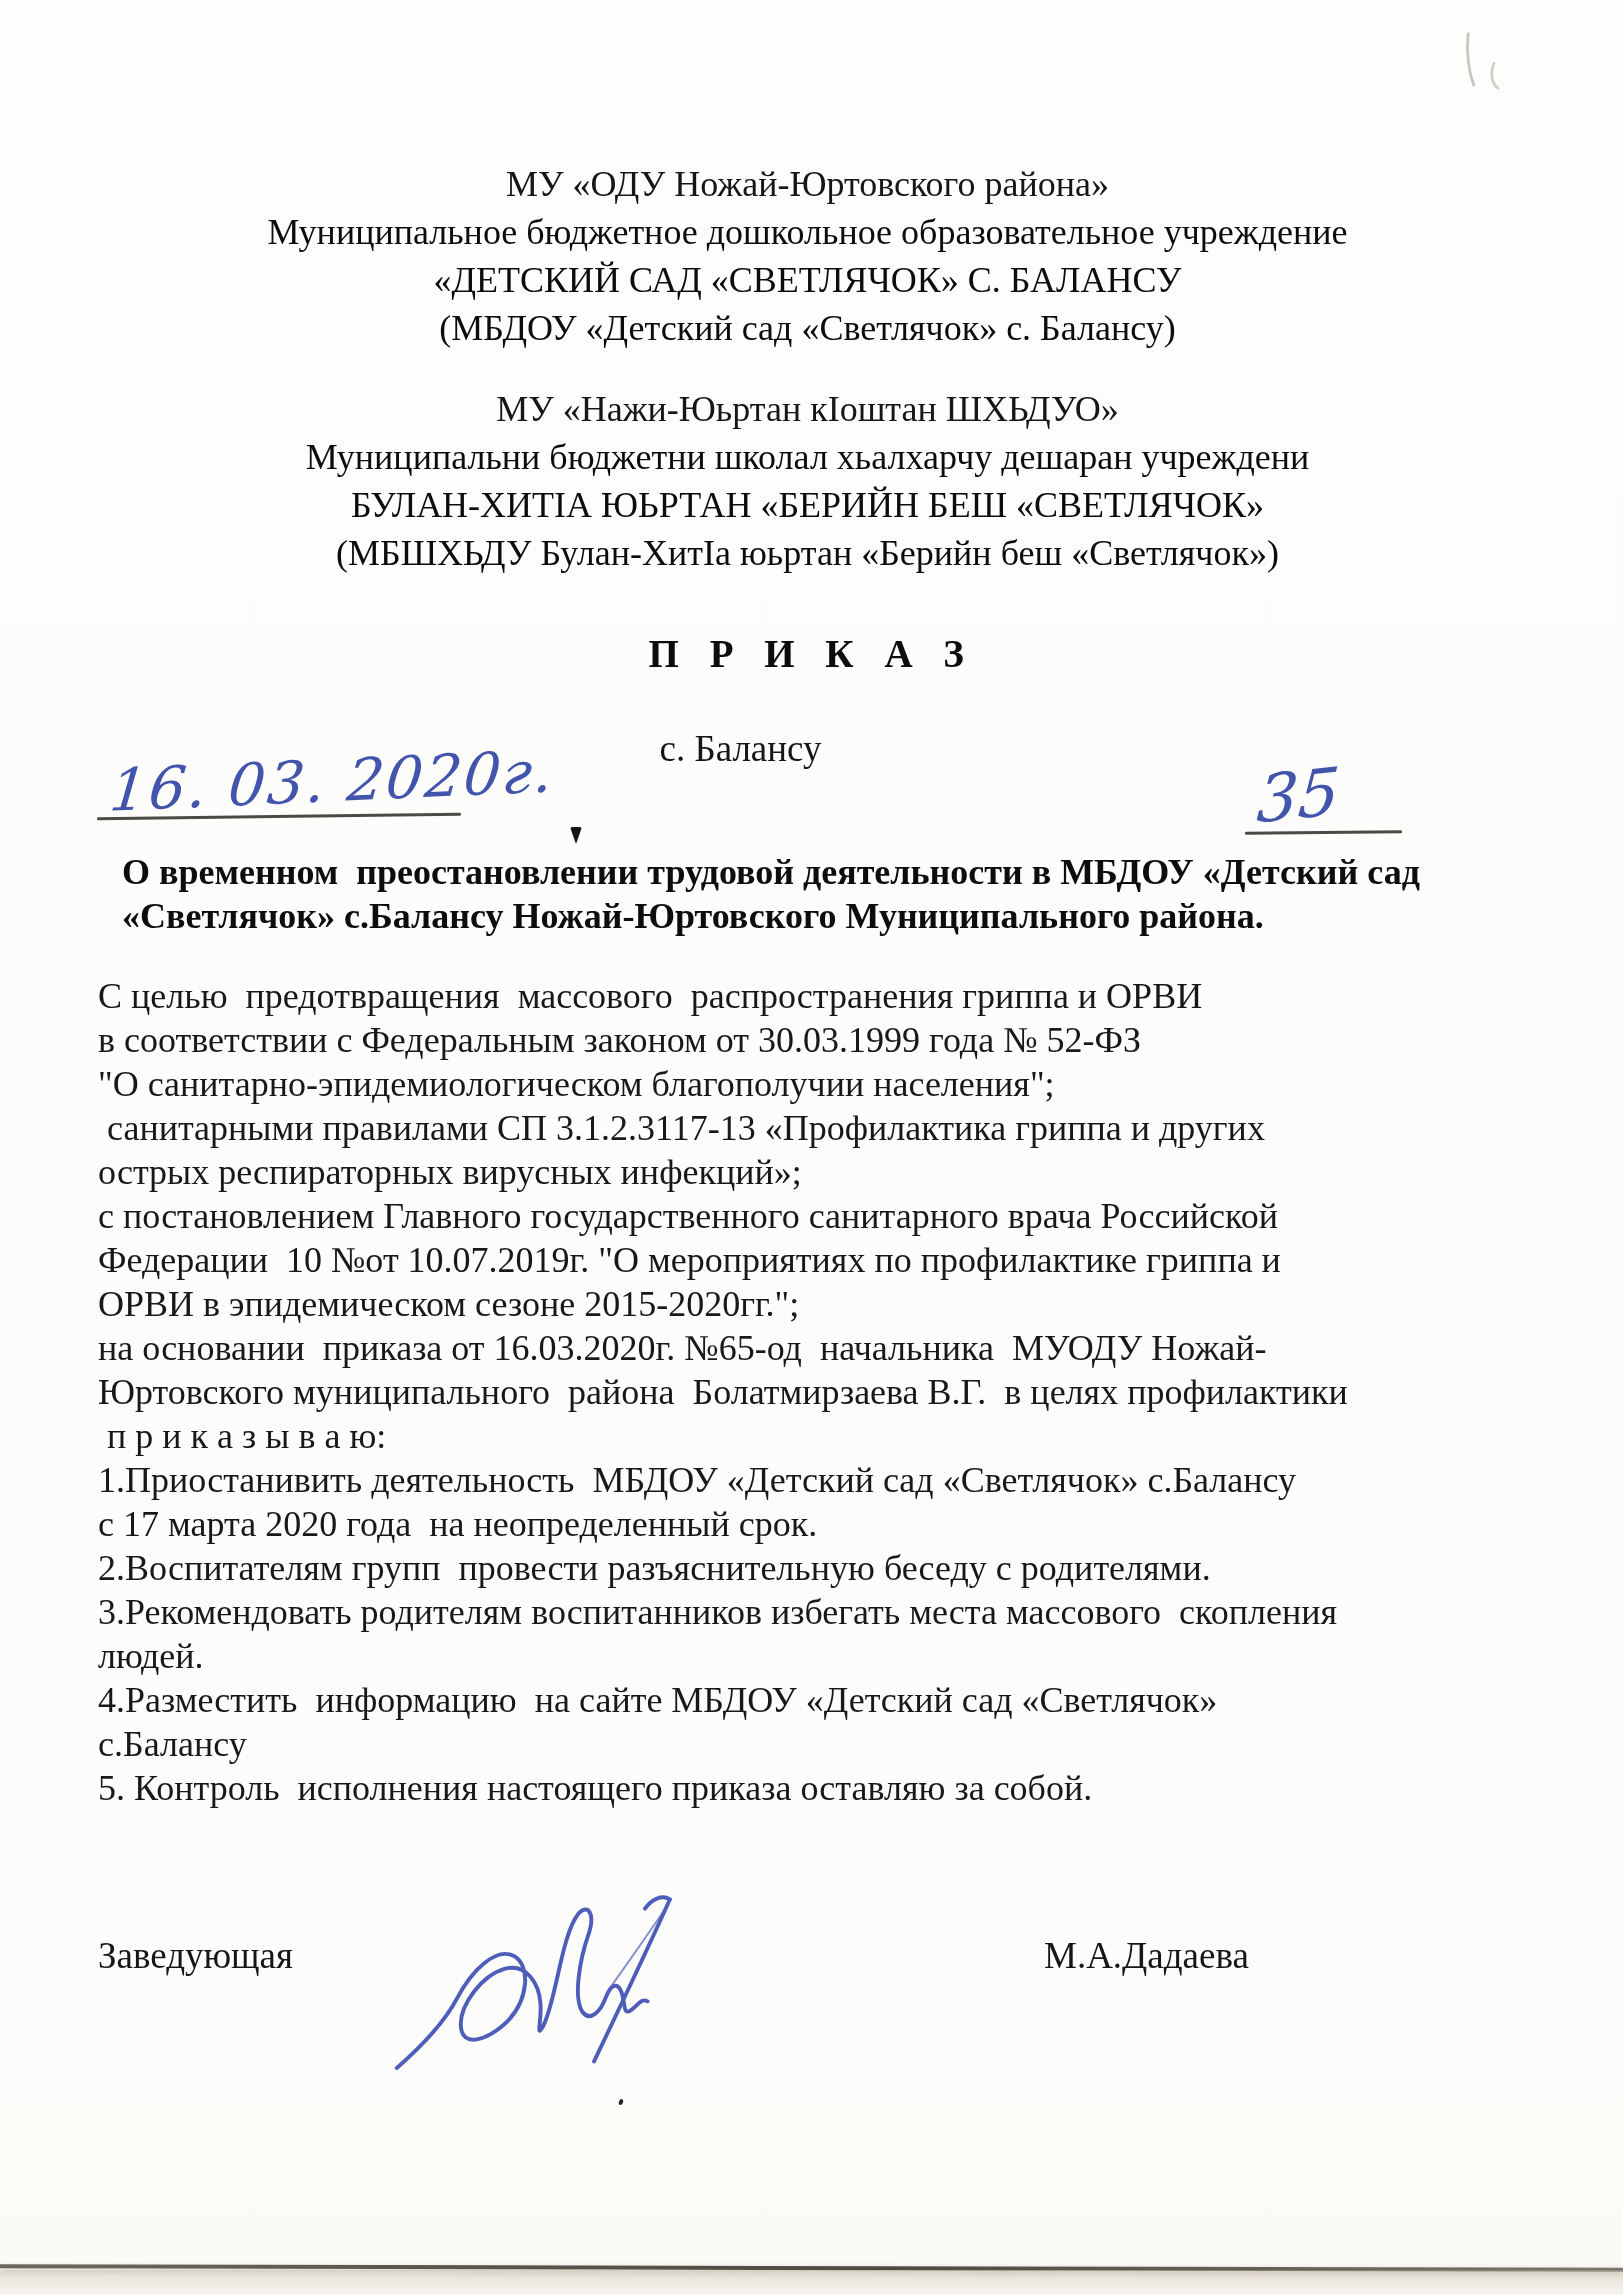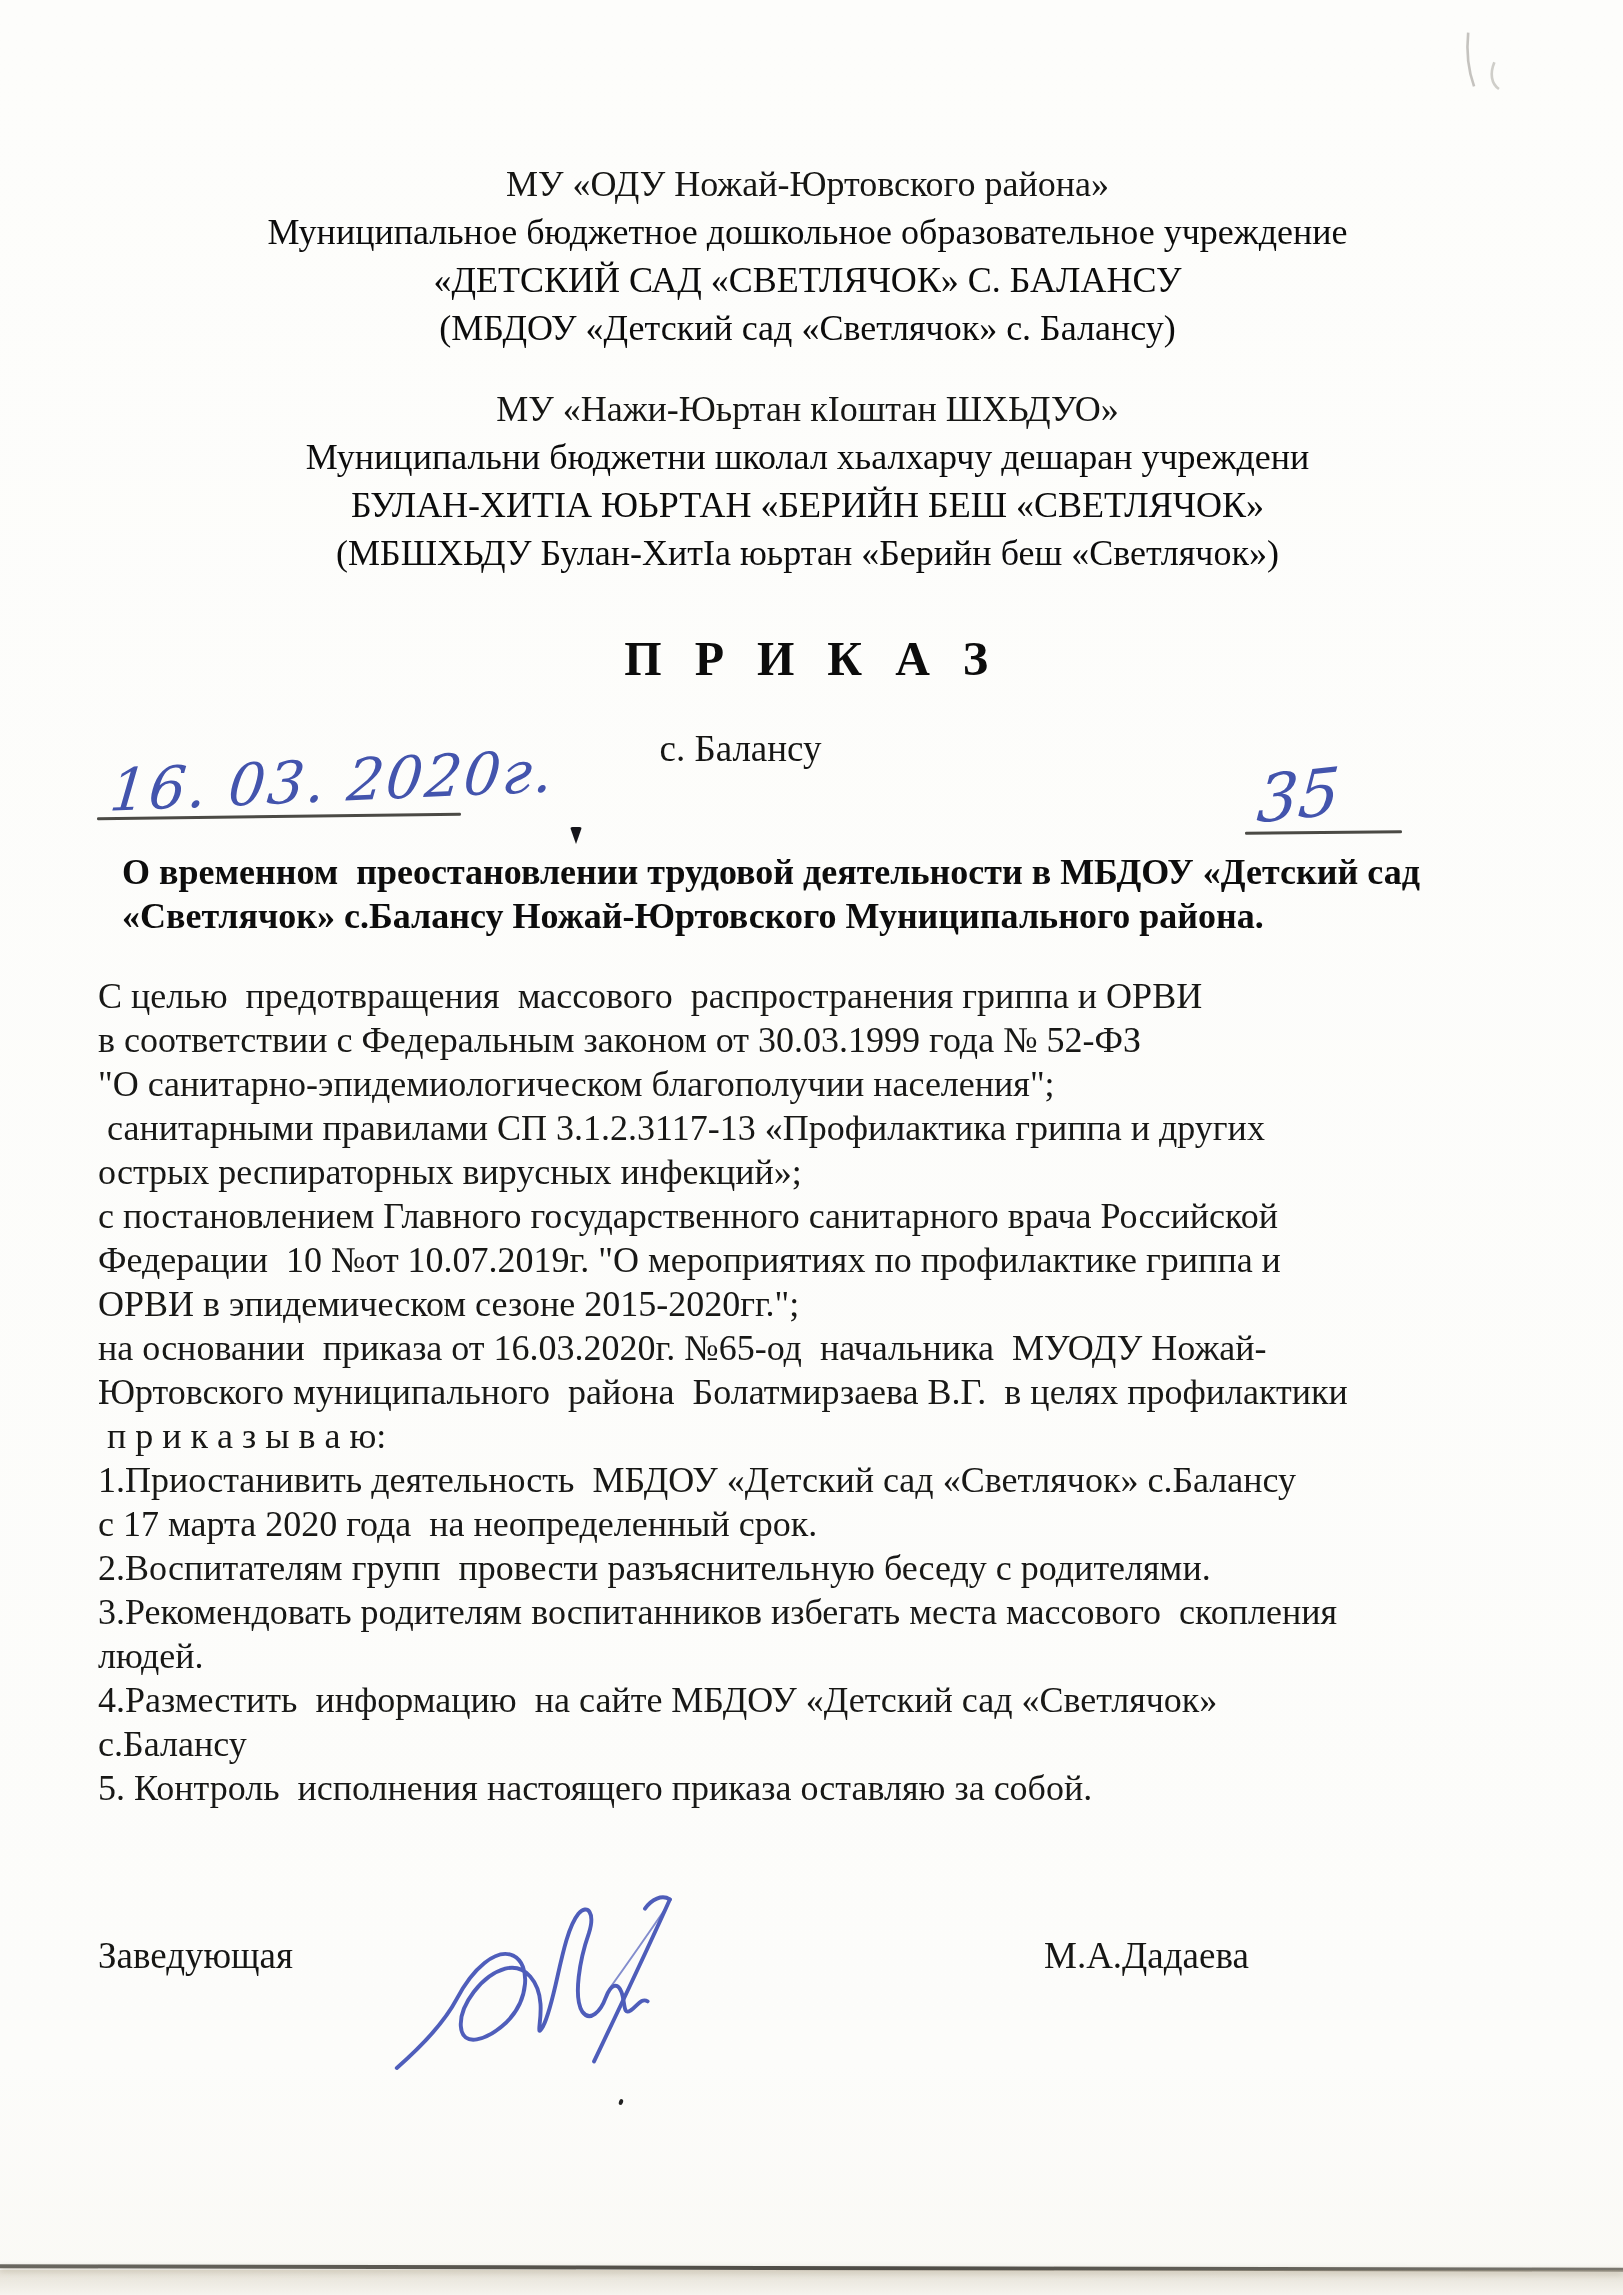--- a/index.html
+++ b/index.html
@@ -14,21 +14,21 @@
   
   .org{position:absolute;left:98px;right:106px;text-align:center;}
   .org-ru{top:160px;}
   .org-che{top:385px;}
   .org-line{line-height:48px;font-size:36px;white-space:pre;color:#161614;}
   .org-line.reg{font-weight:normal;}
   .org-line.bold{font-weight:normal;color:#0c0c0c;}
   
   .title{
     position:absolute;top:631px;left:98px;right:98px;
-    text-align:center;font-weight:bold;font-size:48px;letter-spacing:10.5px;
+    text-align:center;font-weight:bold;font-size:39px;letter-spacing:10.5px;
     color:#0c0c0c;white-space:pre;
   }
   .place{
     position:absolute;top:727px;left:0;right:142px;
     text-align:center;font-size:37px;color:#161614;white-space:pre;
   }
   
   .hand{
     position:absolute;
     font-family:"DejaVu Serif", serif;

